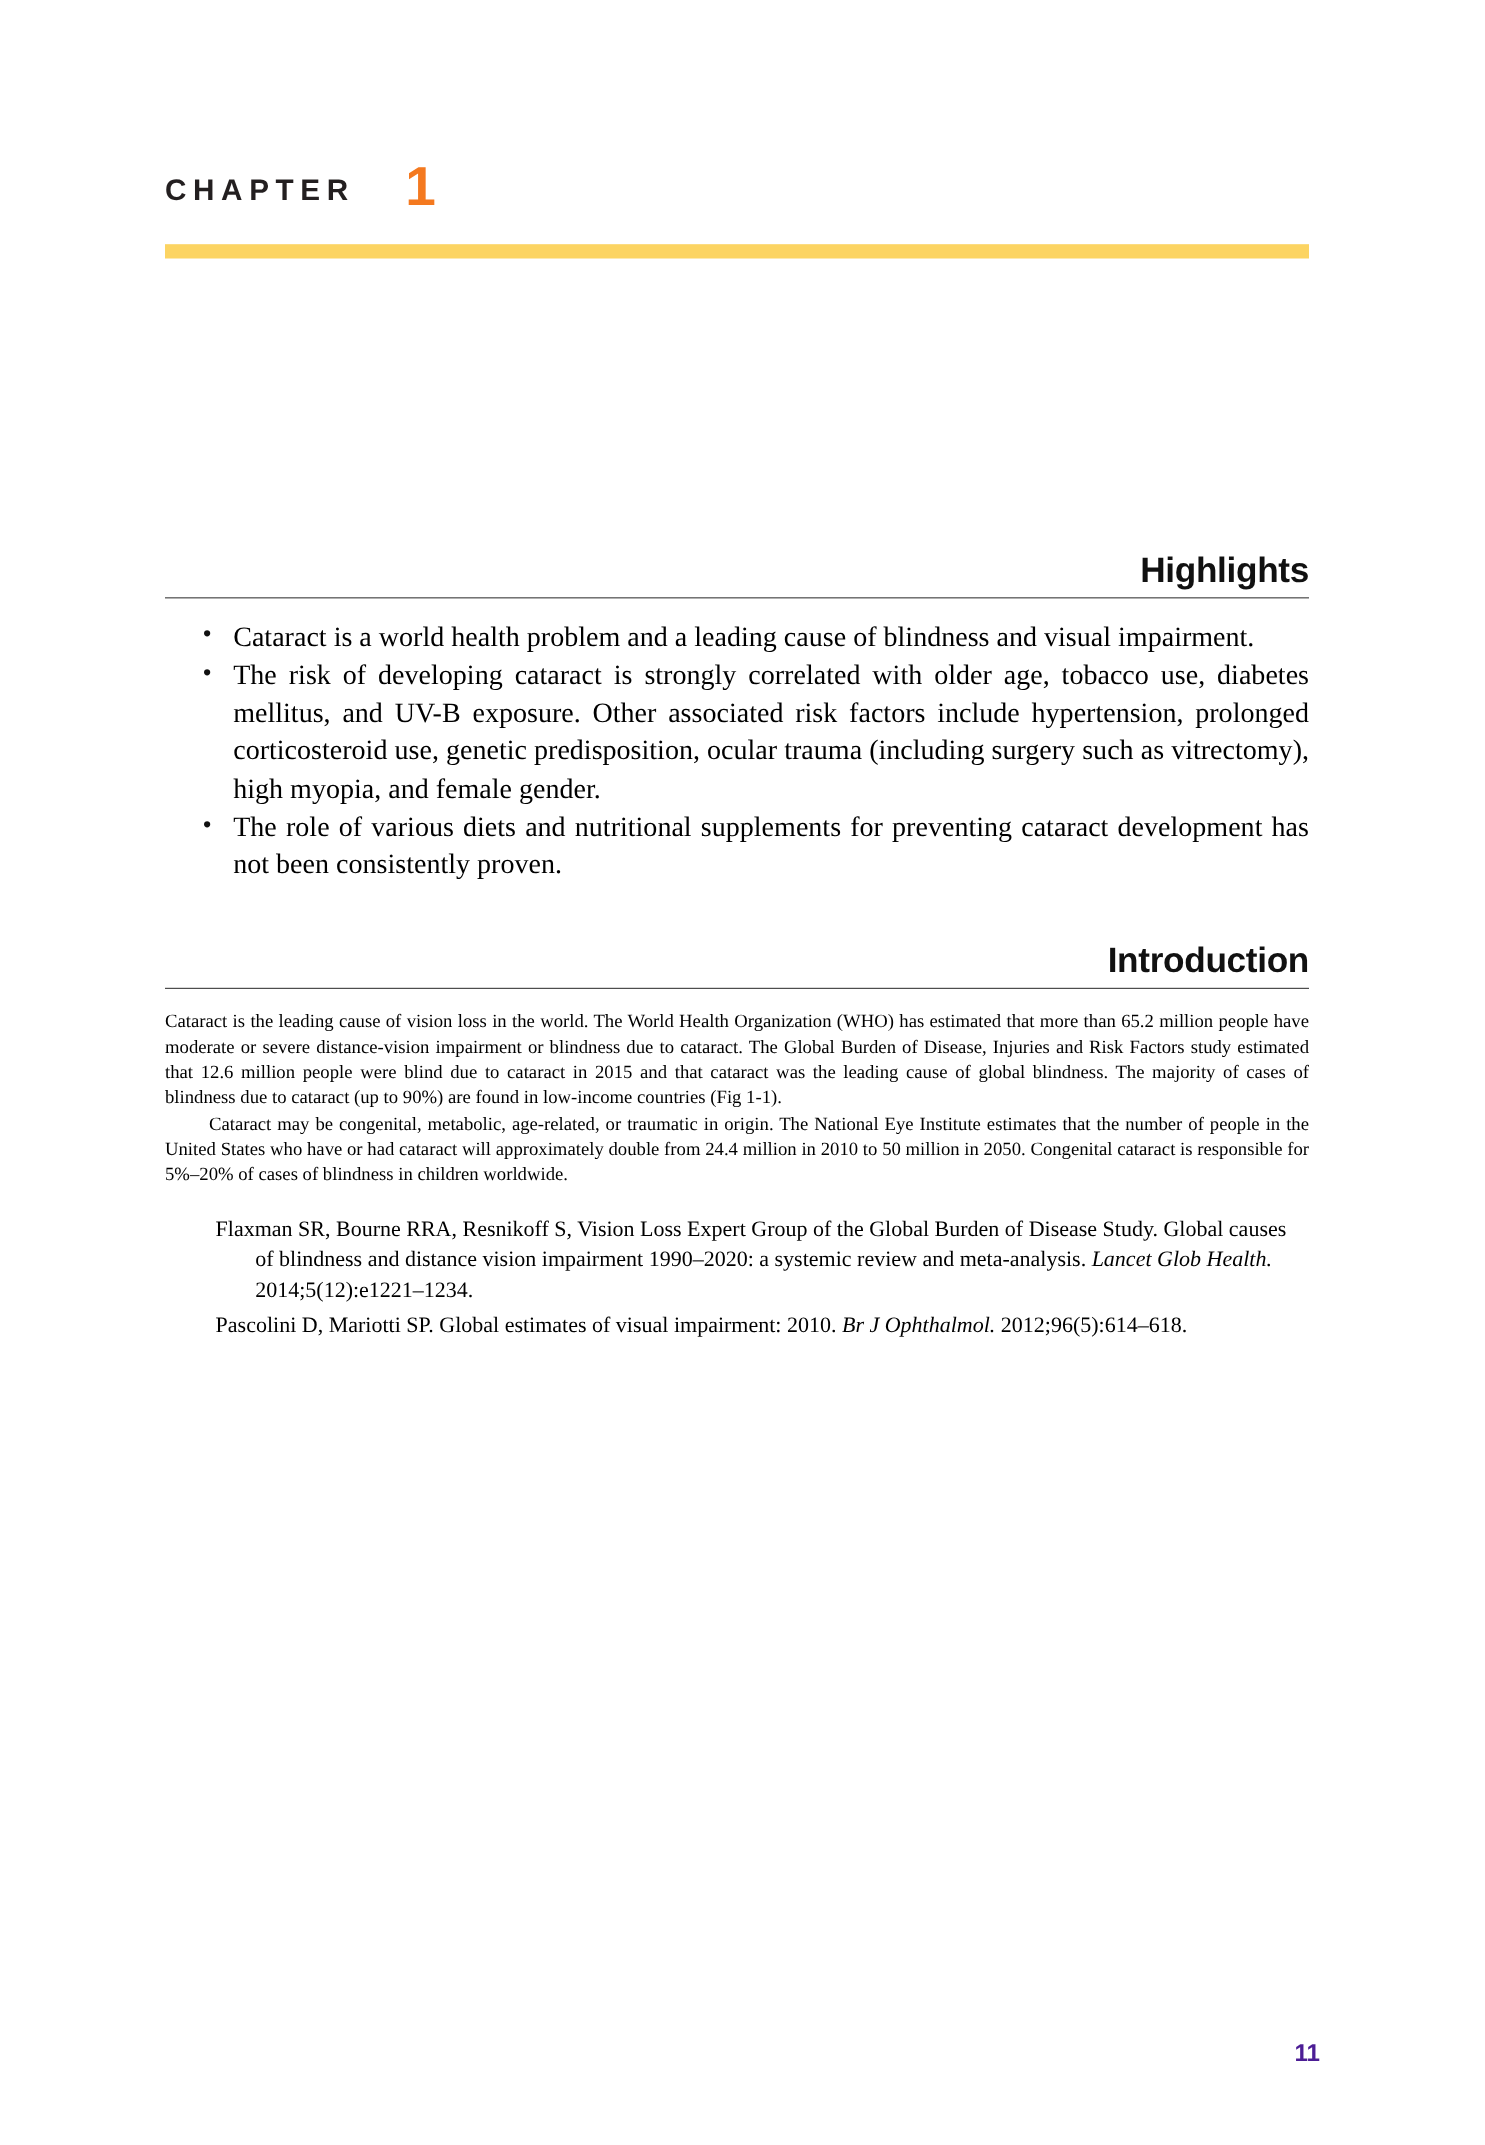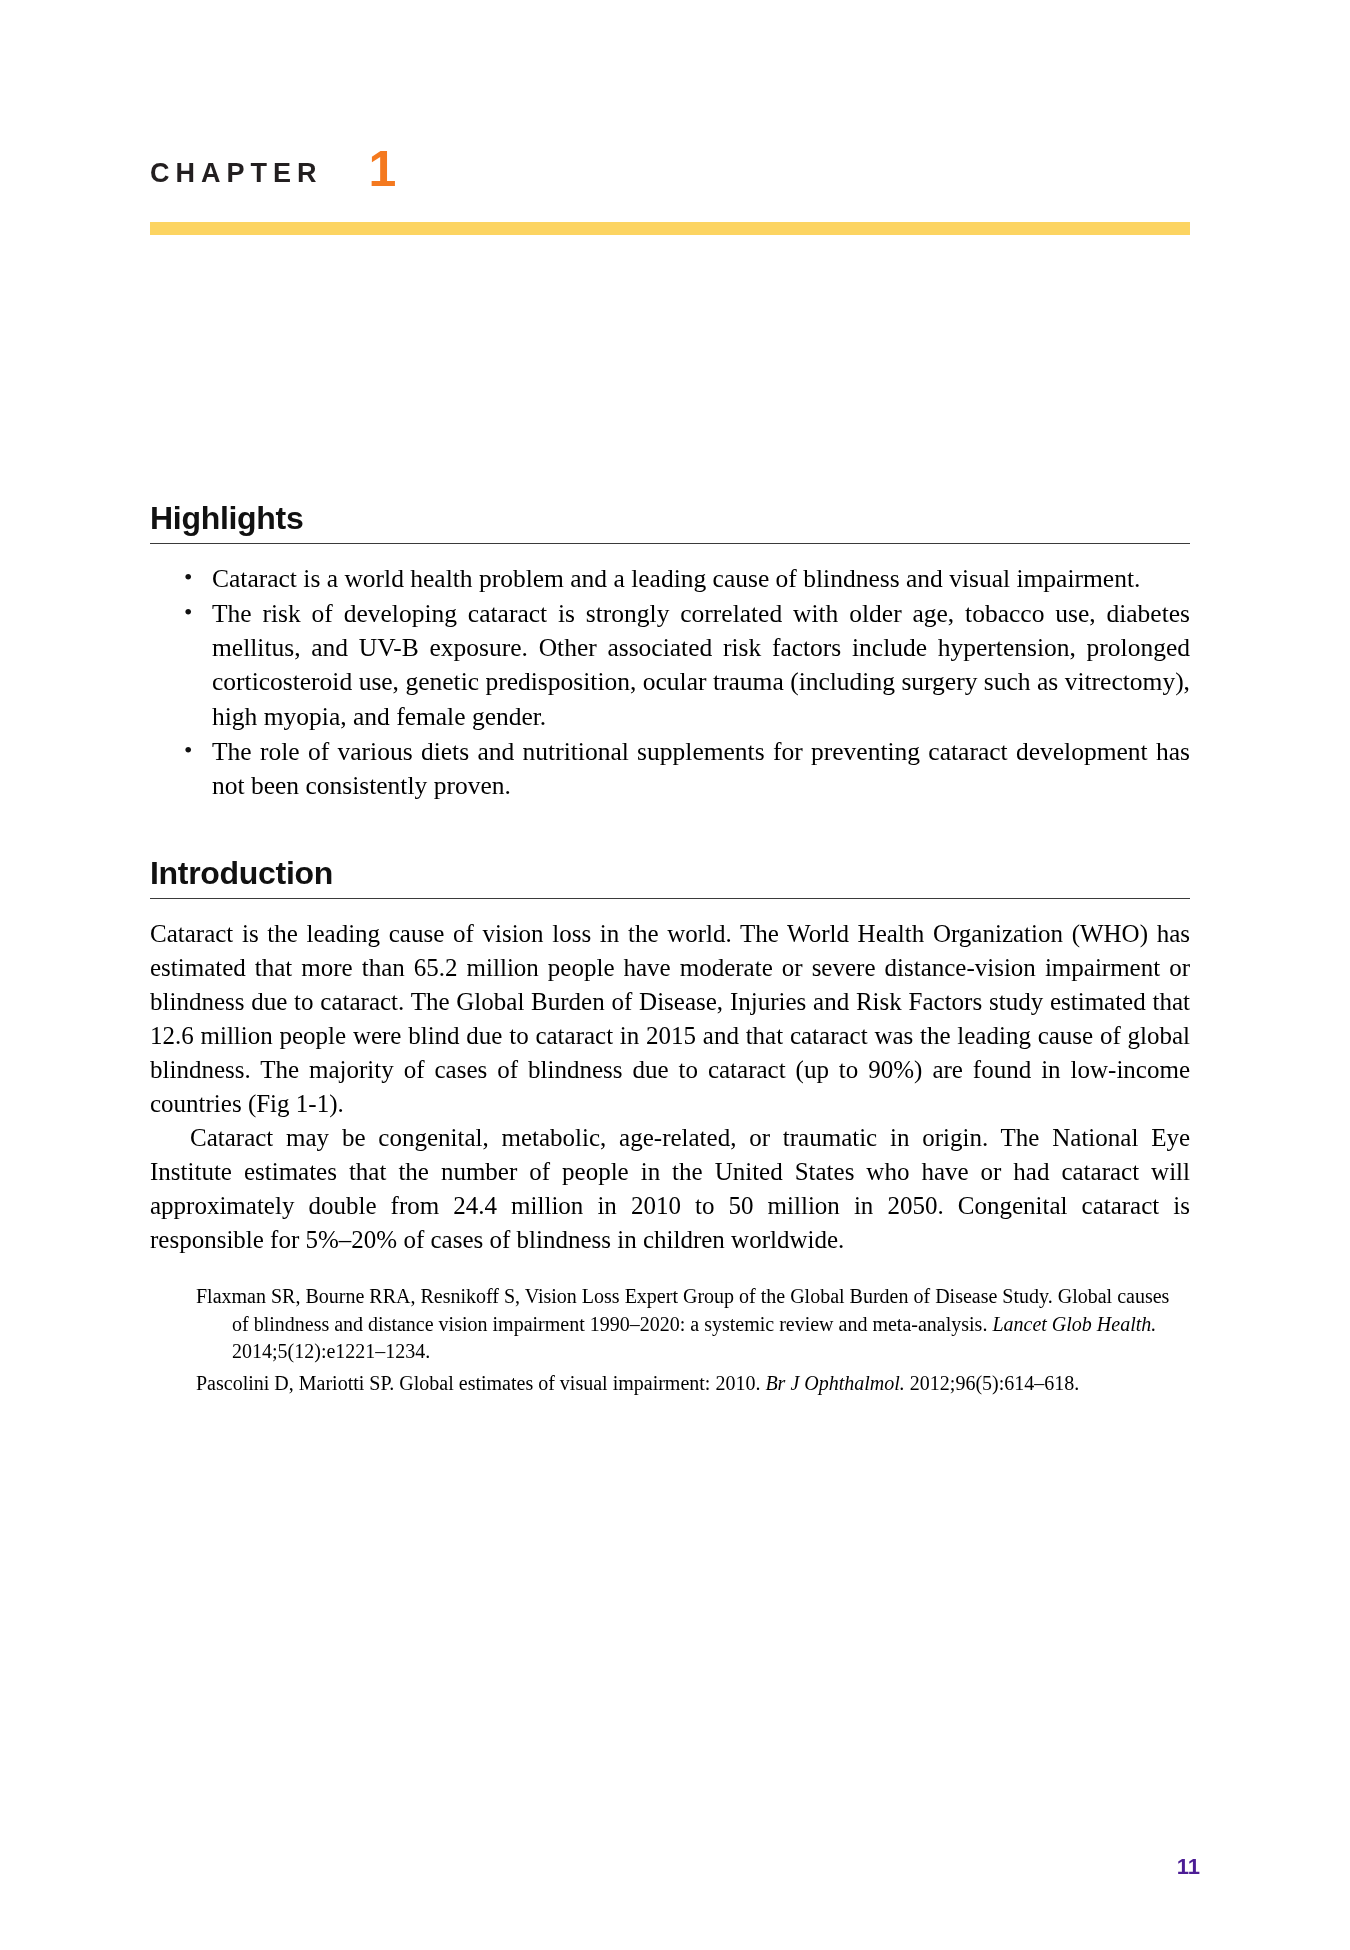--- a/index.html
+++ b/index.html
@@ -106,20 +106,21 @@
     top: 500px;
     width: 1040px;
   }
   h2.section-head {
     font-family: "Liberation Sans", sans-serif;
     font-weight: bold;
     font-size: 32px;
     color: #111111;
     margin: 0 0 6px 0;
     letter-spacing: -0.3px;
+    text-align: right;
   }
   .section-rule {
     border-bottom: 1.5px solid #3a3a3a;
     margin-bottom: 18px;
   }
   .section {
     margin-bottom: 52px;
   }
   ul.highlights {
     margin: 0;
@@ -136,21 +137,21 @@
   }
   ul.highlights li::before {
     content: "\2022";
     position: absolute;
     left: -28px;
     top: -1px;
     font-size: 24px;
     color: #111;
   }
   p.body-par {
-    font-size: 25px;
+    font-size: 17px;
     line-height: 1.36;
     text-align: justify;
     margin: 0;
     text-indent: 0;
   }
   p.body-par + p.body-par {
     text-indent: 40px;
   }
   .refs {
     margin-top: 26px;

